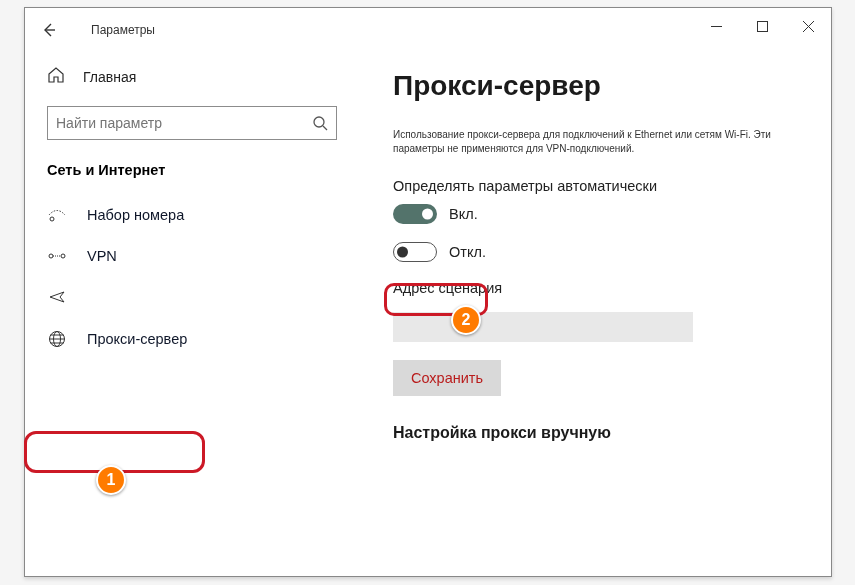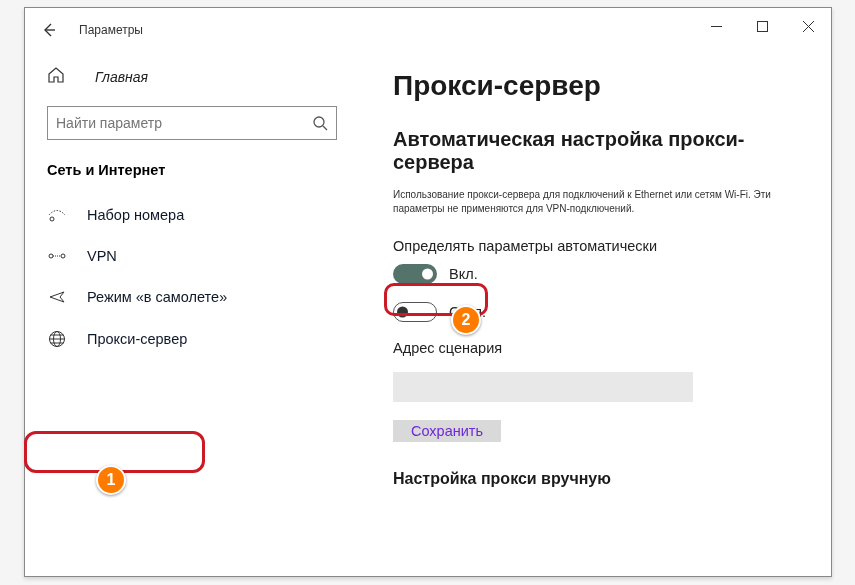--- a/index.html
+++ b/index.html
@@ -3,28 +3,28 @@
 <meta charset="utf-8">
 <style>
 * { margin: 0; padding: 0; box-sizing: border-box; font-family: "Segoe UI", Tahoma, sans-serif; }
 body { background: #f5f5f5; width: 855px; height: 585px; overflow: hidden; position: relative; }
 .window {
   position: absolute; top: 7px; left: 24px; width: 808px; height: 570px;
   background: #fff; border: 1px solid #888; box-shadow: 0 2px 4px rgba(0,0,0,0.15);
   display: flex; flex-direction: column; overflow: hidden;
 }
 .titlebar { height: 44px; display: flex; align-items: center; position: relative; }
-.titlebar-left { display: flex; align-items: center; padding-left: 14px; gap: 20px; }
+.titlebar-left { display: flex; align-items: center; padding-left: 14px; gap: 32px; }
 .title-text { font-size: 12px; color: #333; }
 .back-btn { width: 20px; height: 20px; display:flex; align-items:center; justify-content:center; cursor:pointer; }
 .win-controls { position: absolute; right: 0; top: 0; display: flex; height: 36px; }
 .win-btn { width: 46px; display:flex; align-items:center; justify-content:center; cursor:pointer; }
 .body { flex:1; display:flex; overflow:hidden; }
 .sidebar { width: 340px; padding: 8px 0 0 0; display:flex; flex-direction:column; }
-.home-row { display:flex; align-items:center; gap:30px; padding: 6px 22px 18px 22px; font-style: italic; }
+.home-row { display:flex; align-items:center; gap:18px; padding: 6px 22px 18px 22px; }
 .home-row span.text { font-size: 14px; color:#222; }
 .search-row { padding: 0 22px 22px 22px; }
 .search-box { width: 290px; height: 34px; border:1px solid #8c8c8c; display:flex; align-items:center; padding: 0 8px; background:#fff; }
 .search-box input { border:none; outline:none; flex:1; font-size:14px; color:#666; }
 .cat-title { font-size: 14.5px; font-weight:600; padding: 0 22px 16px 22px; color:#000000; }
 .nav-list { display:flex; flex-direction:column; }
 .nav-item { display:flex; align-items:center; gap:20px; padding: 12px 0 12px 22px; cursor:pointer; font-size:14.5px; color:#0f172a; }
 .nav-item .ico { width: 20px; display:flex; justify-content:center; }
 .content { flex:1; padding: 18px 28px 0 28px; overflow:hidden; }
 .page-title { font-size: 28px; font-weight:600; color:#1b1b1b; margin-bottom: 26px; }
@@ -33,21 +33,21 @@
 .setting-label { font-size: 14.5px; color:#222; margin-bottom: 10px; margin-top: 15px; }
 .toggle-row { display:flex; align-items:center; gap:12px; margin-bottom: 18px; }
 .toggle { width:44px; height:20px; border-radius:10px; position:relative; cursor:pointer; }
 .toggle.on { background:#53736b; }
 .toggle.off { background:#fff; border:1.5px solid #555; }
 .toggle .knob { position:absolute; width:11px; height:11px; border-radius:50%; top:50%; transform:translateY(-50%); }
 .toggle.on .knob { right:4px; background:#fff; }
 .toggle.off .knob { left:3px; background:#333; }
 .toggle-state { font-size:14.5px; color:#222; }
 .script-input { width: 300px; height: 30px; background:#e8e8e8; border:none; margin: 6px 0 18px 0; }
-.save-btn { padding: 3px 18px; background:#d9d9d9; color:#6d28d9; font-size:14.5px; border:none; cursor:default; }
+.save-btn { padding: 10px 18px; background:#d9d9d9; color:#b91c1c; font-size:14.5px; border:none; cursor:default; }
 .cutoff-title { font-size: 16px; font-weight:600; margin-top: 28px; color:#1b1b1b; }
 
 .annot-box-1 { position:absolute; left:24px; top:431px; width:181px; height:42px; border:3px solid #cc1926; border-radius:12px; pointer-events:none; }
 .annot-box-2 { position:absolute; left:384px; top:283px; width:104px; height:33px; border:3px solid #cc1926; border-radius:10px; pointer-events:none; }
 .badge { position:absolute; width:30px; height:30px; border-radius:50%; background:#ff7b00; border:2px solid #fff; box-shadow:0 1px 3px rgba(0,0,0,0.4); display:flex; align-items:center; justify-content:center; color:#fff; font-weight:700; font-size:16px; }
 .badge-1 { left:96px; top:465px; }
 .badge-2 { left:451px; top:305px; }
 </style>
 </head>
 <body>
@@ -121,38 +121,36 @@
               </svg>
             </span>
           <span>VPN</span>
         </div>
         <div class="nav-item">
           <span class="ico">
               <svg width="18" height="18" viewBox="0 0 18 18">
                 <path d="M2 9 L16 4 L12 9 L16 14 L2 9" stroke="#333" fill="none" stroke-width="1"></path>
               </svg>
             </span>
-          <span>Режим «в самолете»</span>
         </div>
         <div class="nav-item">
           <span class="ico">
               <svg width="18" height="18" viewBox="0 0 18 18">
                 <circle cx="9" cy="9" r="7.5" stroke="#333" fill="none"></circle>
                 <ellipse cx="9" cy="9" rx="3.5" ry="7.5" stroke="#333" fill="none"></ellipse>
                 <path d="M1.5 9 H16.5 M2.5 5 H15.5 M2.5 13 H15.5" stroke="#333"></path>
               </svg>
             </span>
           <span>Прокси-сервер</span>
         </div>
       </div>
     </div>
 
     <div class="content">
       <div class="page-title">Прокси-сервер</div>
-      <div class="section-title">Автоматическая настройка прокси-сервера</div>
       <div class="section-desc">Использование прокси-сервера для подключений к Ethernet или сетям Wi-Fi. Эти параметры не применяются для VPN-подключений.</div>
 
       <div class="setting-label">Определять параметры автоматически</div>
       <div class="toggle-row">
         <div class="toggle on">
             <div class="knob"></div>
           </div>
         <span class="toggle-state">Вкл.</span>
       </div>
 

